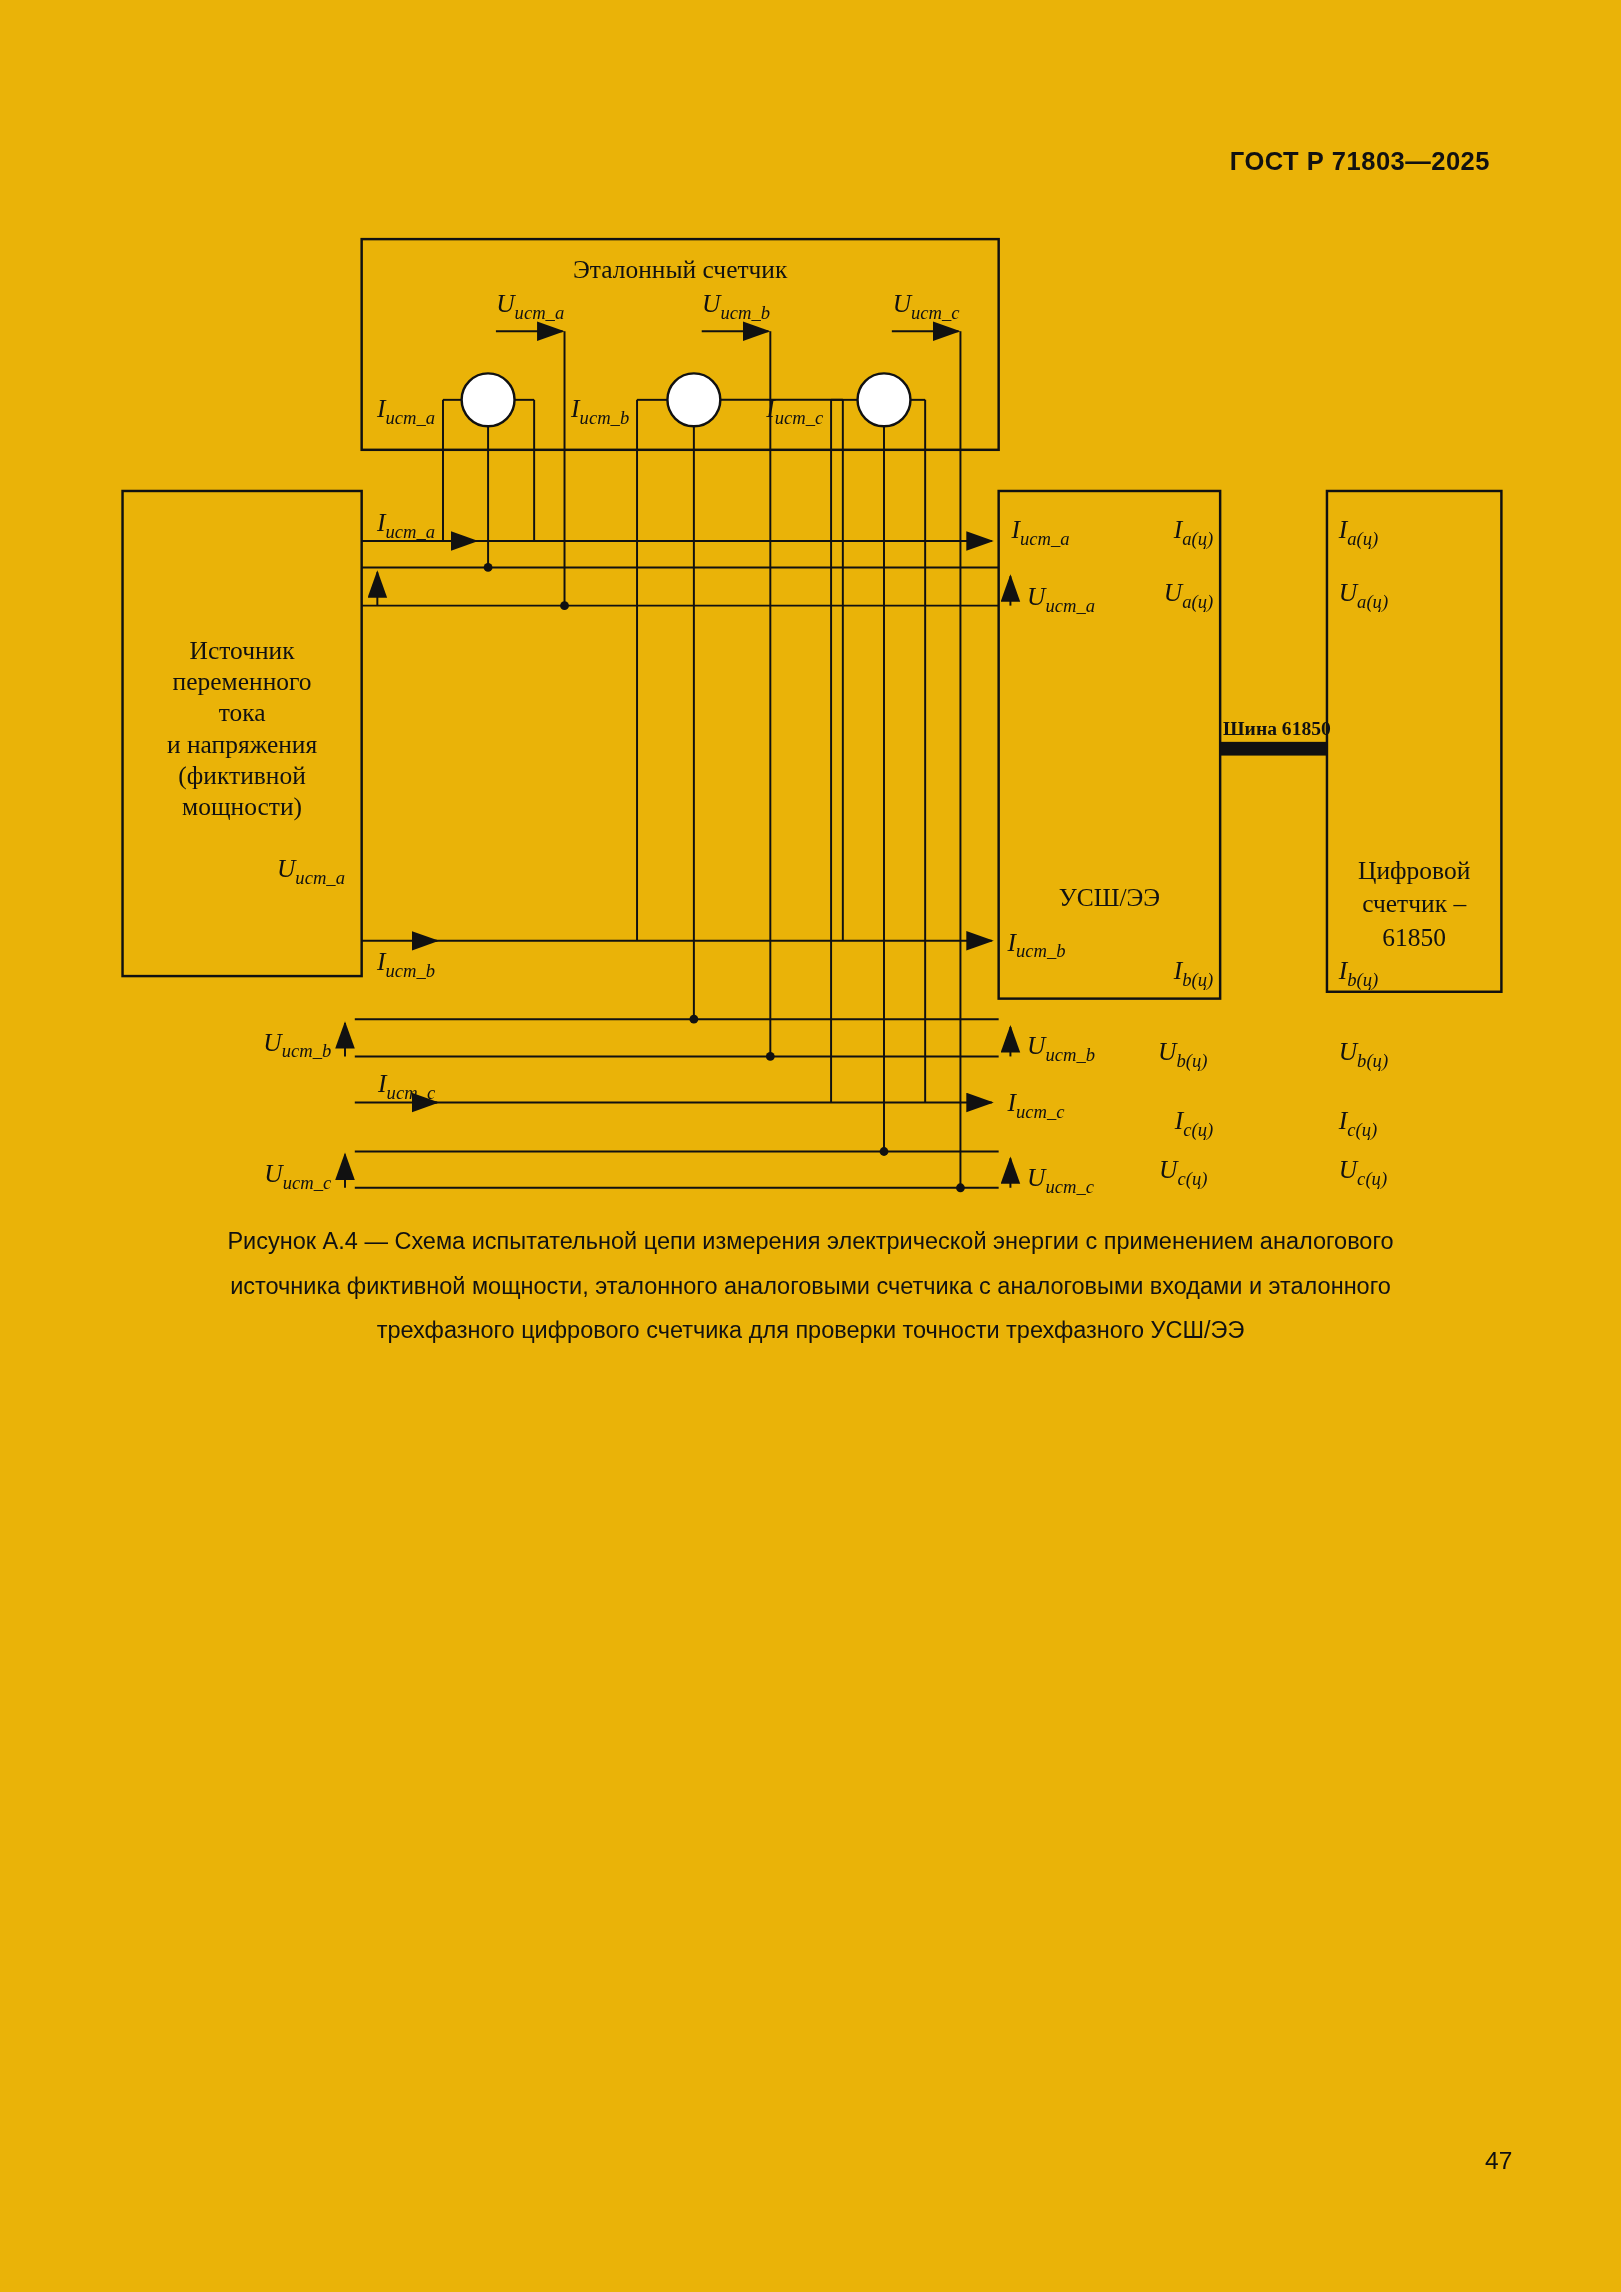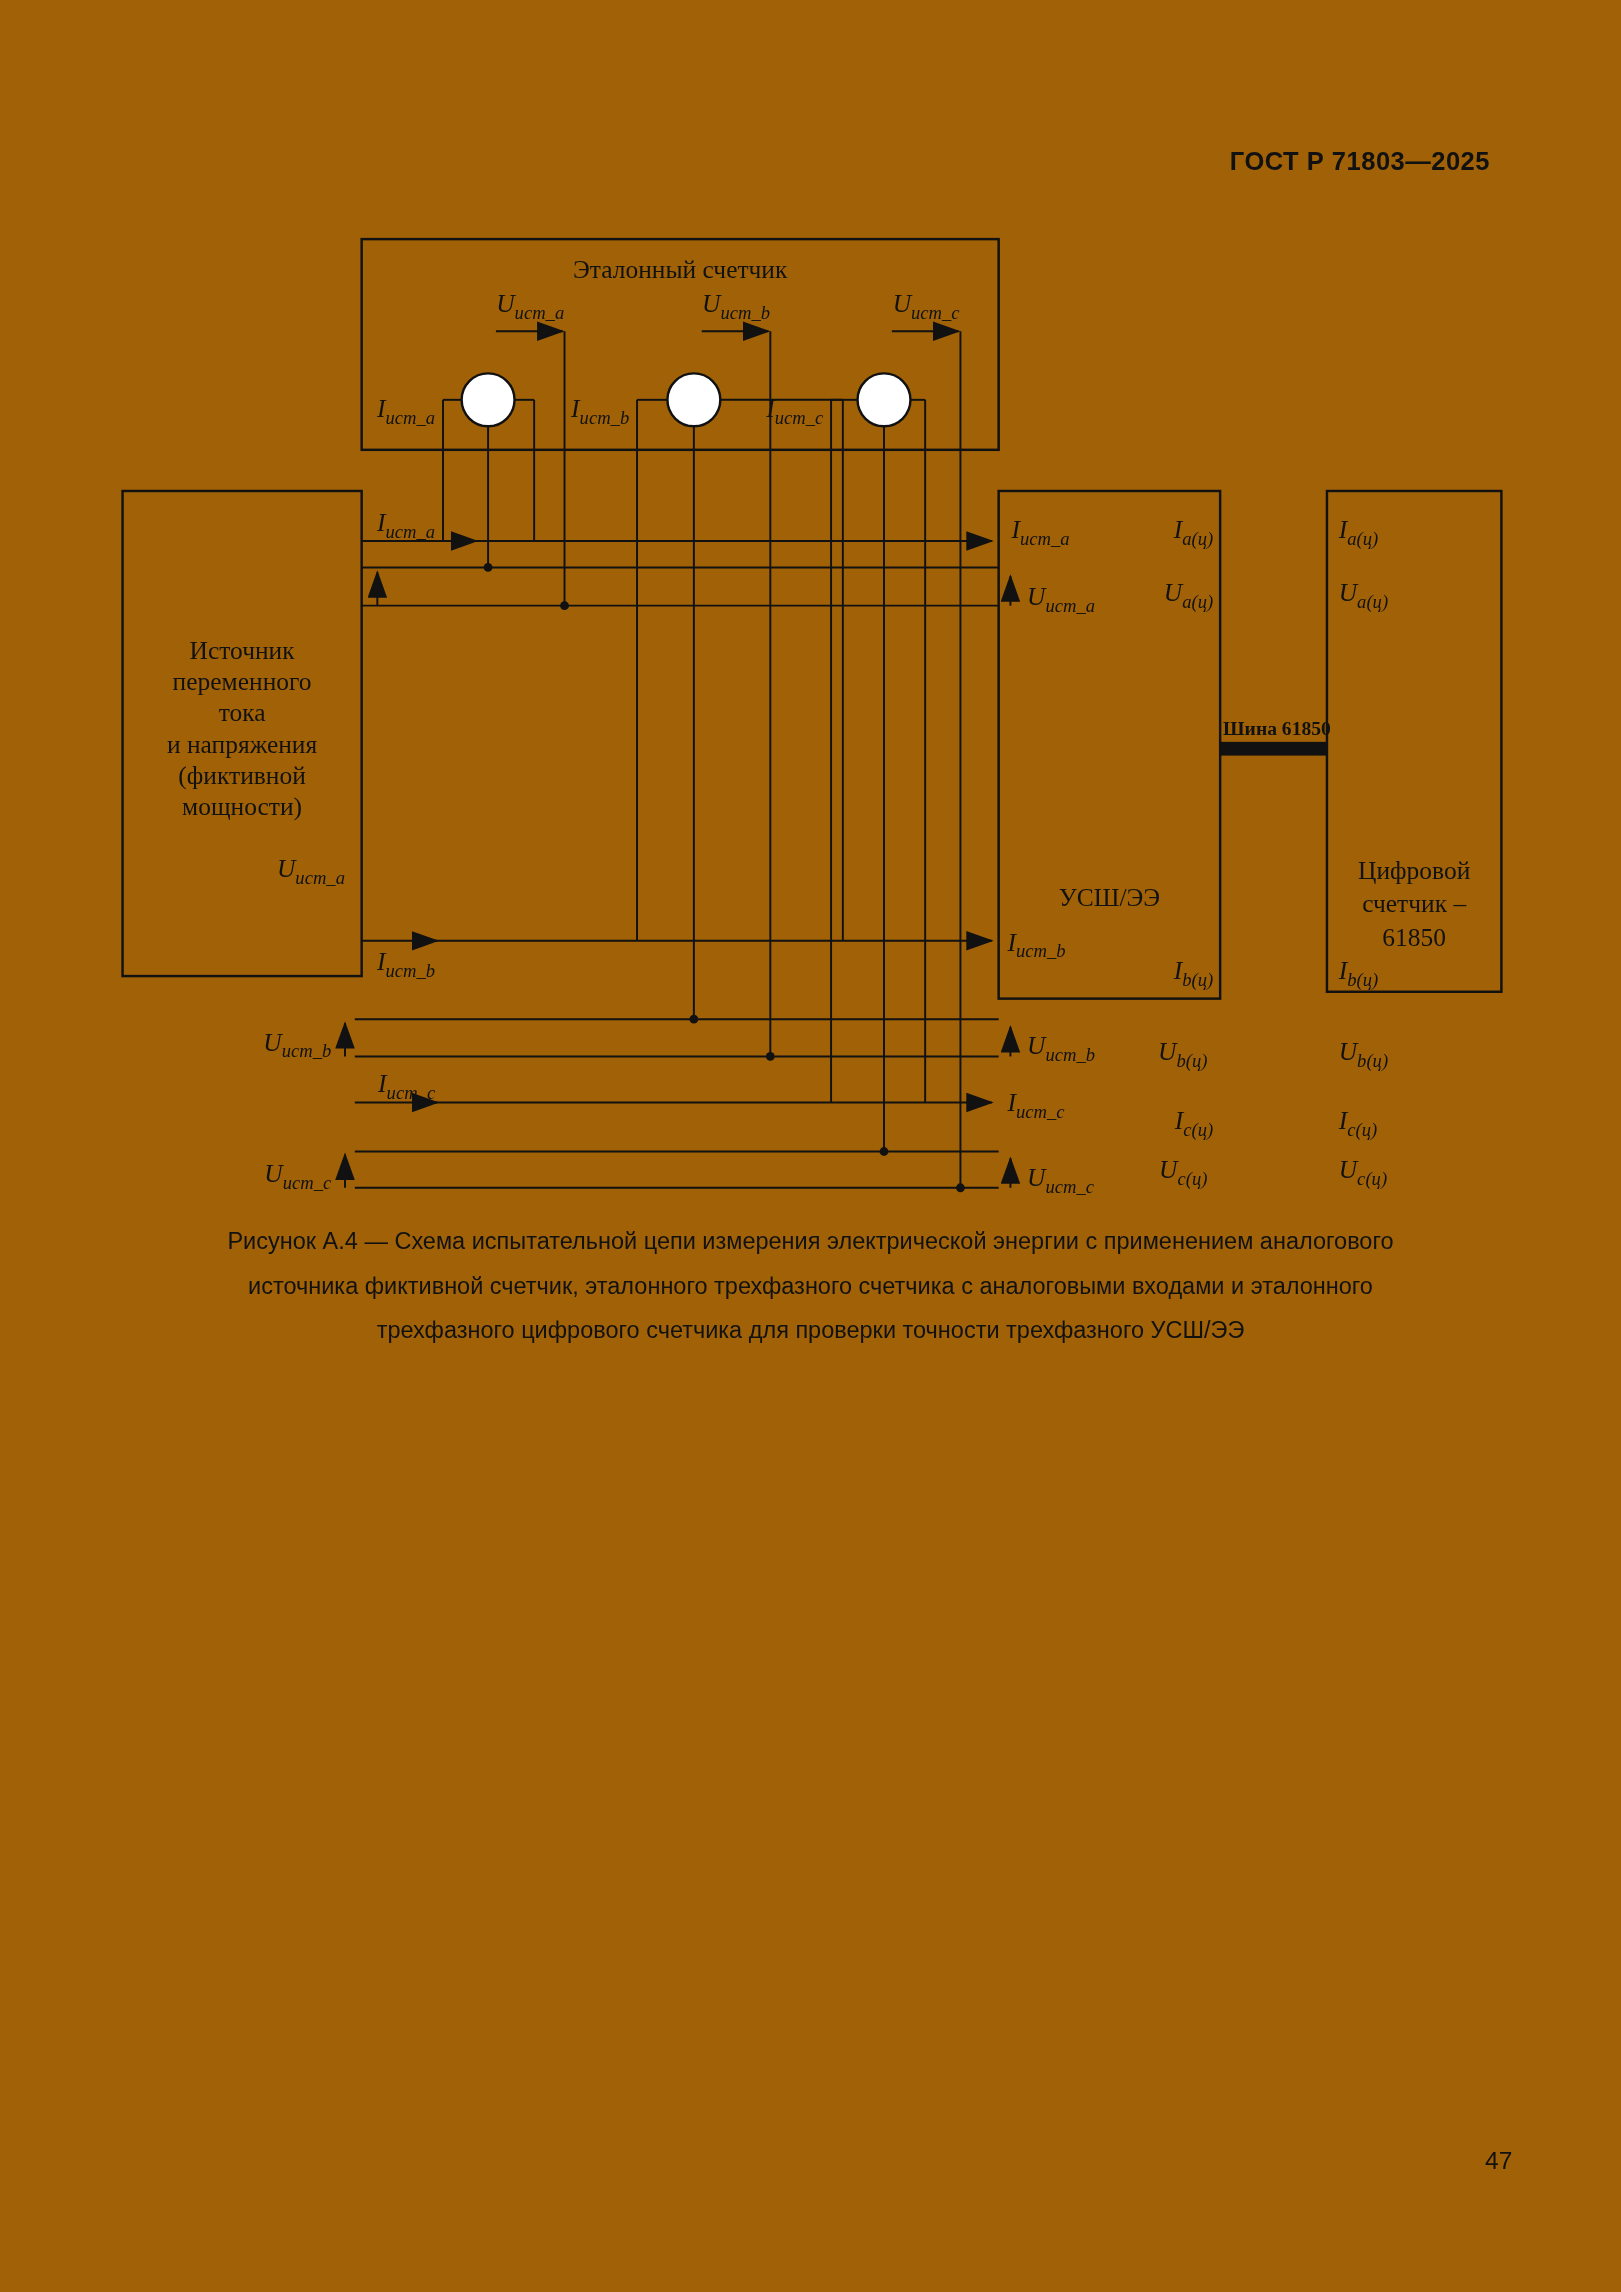--- a/index.html
+++ b/index.html
@@ -1,20 +1,20 @@
 <!DOCTYPE html>
 <html><head>
 <meta charset="utf-8">
 <style>
   html,body{margin:0;padding:0;}
   body{
     width:1621px;height:2293px;background:#ffffff;position:relative;
     font-family:"Liberation Sans", sans-serif;color:#111;
   }
-  .page{position:absolute;inset:0;background:#a16207;overflow:hidden;}
+  .page{position:absolute;inset:0;background:#eab308;overflow:hidden;}
   .hdr{
     position:absolute;top:147px;left:1127px;width:363px;text-align:right;
     font-weight:bold;font-size:25.5px;letter-spacing:0.5px;
   }
   .cap{
     position:absolute;top:1219px;left:201px;width:1219px;text-align:center;
     font-size:23.5px;line-height:1.9;
   }
   .pn{position:absolute;top:2147px;left:1457px;font-size:24.5px;margin-left:28px;}
   svg.diagram{position:absolute;top:0;left:0;}
@@ -162,18 +162,18 @@
       <text class="bt" x="1443" y="965" text-anchor="middle">61850</text>
     </g>
     <text class="lbl" x="1366" y="549" text-anchor="start"><tspan>I</tspan><tspan class="sub" dy="7">a(ц)</tspan></text>
     <text class="lbl" x="1366" y="613" text-anchor="start"><tspan>U</tspan><tspan class="sub" dy="7">a(ц)</tspan></text>
     <text class="lbl" x="1366" y="999" text-anchor="start"><tspan>I</tspan><tspan class="sub" dy="7">b(ц)</tspan></text>
     <text class="lbl" x="1366" y="1082" text-anchor="start"><tspan>U</tspan><tspan class="sub" dy="7">b(ц)</tspan></text>
     <text class="lbl" x="1366" y="1152" text-anchor="start"><tspan>I</tspan><tspan class="sub" dy="7">c(ц)</tspan></text>
     <text class="lbl" x="1366" y="1202" text-anchor="start"><tspan>U</tspan><tspan class="sub" dy="7">c(ц)</tspan></text>
   </svg>
 
-  <div class="cap">Рисунок А.4 — Схема испытательной цепи измерения электрической энергии с применением аналогового источника фиктивной счетчик, эталонного трехфазного счетчика с аналоговыми входами и эталонного трехфазного цифрового счетчика для проверки точности трехфазного УСШ/ЭЭ</div>
+  <div class="cap">Рисунок А.4 — Схема испытательной цепи измерения электрической энергии с применением аналогового источника фиктивной мощности, эталонного аналоговыми счетчика с аналоговыми входами и эталонного трехфазного цифрового счетчика для проверки точности трехфазного УСШ/ЭЭ</div>
 
   <div class="pn">47</div>
 
 </div>
 
 
 </body></html>

